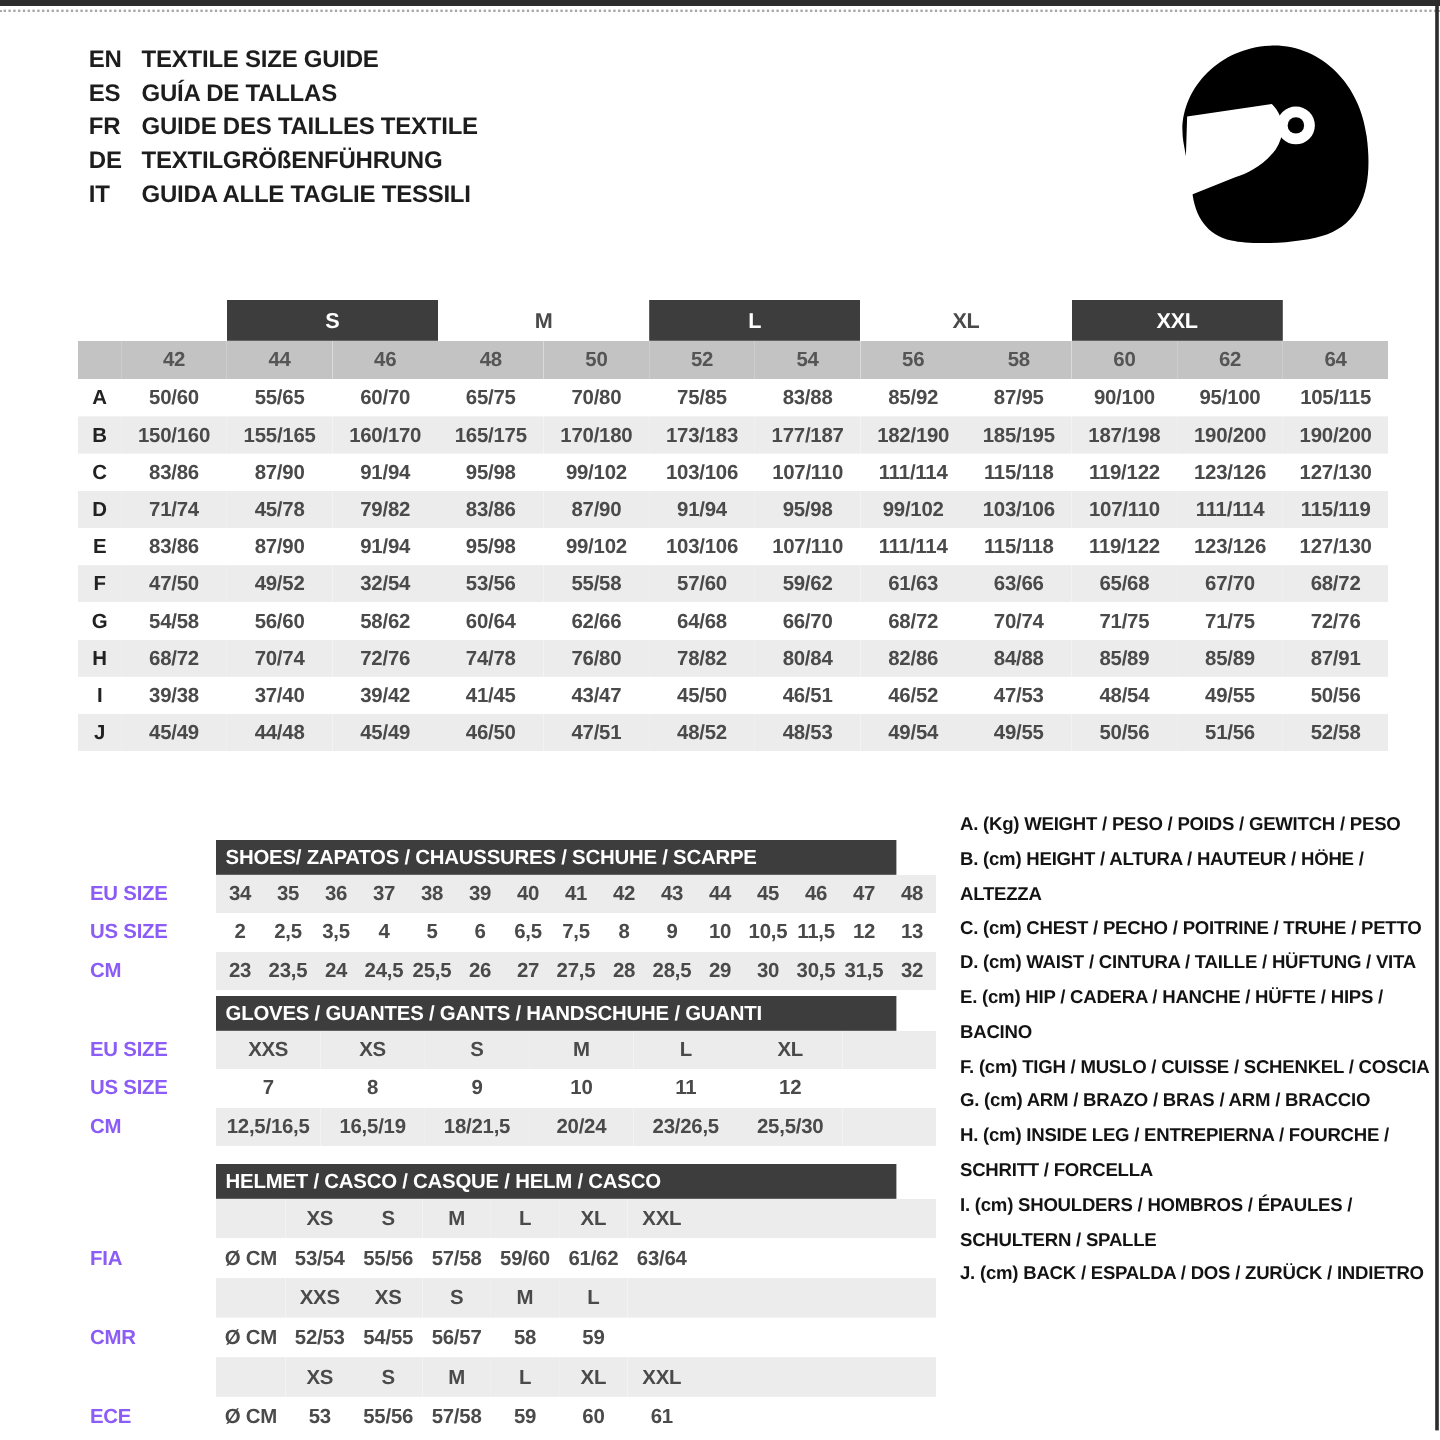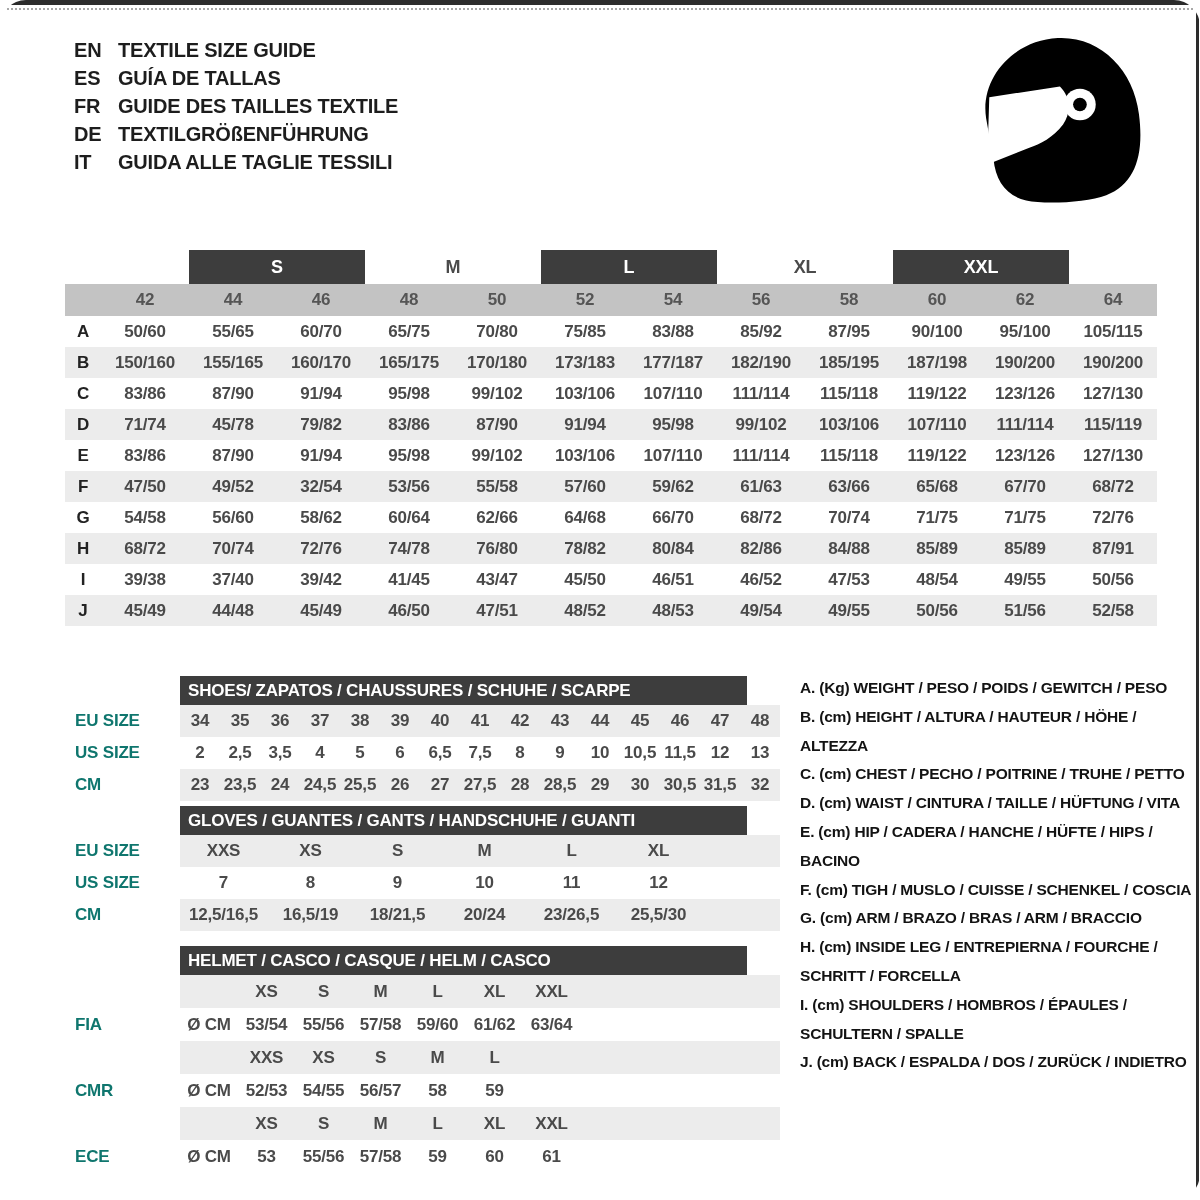--- a/index.html
+++ b/index.html
@@ -1,17 +1,17 @@
 <!DOCTYPE html>
 <html><head>
 <meta charset="utf-8">
 <style>
   html,body{margin:0;padding:0;background:#fff;}
   #page{position:relative;width:1200px;height:1200px;background:#ffffff;overflow:hidden;
-        font-family:"Liberation Sans",sans-serif;font-weight:bold;letter-spacing:-0.2px;color:#111;border-radius:26px;}
+        font-family:"Liberation Sans",sans-serif;font-weight:bold;letter-spacing:-0.2px;color:#111;}
 
   
   .top-bar{position:absolute;left:0;top:0;width:1200px;height:5px;background:#2c2c2c;}
   .top-dotted{position:absolute;left:0;top:8px;width:1200px;height:0;border-top:2px dotted #a8a8a8;}
   .right-bar{position:absolute;right:1px;top:0;width:3px;height:1192px;background:#2c2c2c;}
 
   
   .langs{position:absolute;left:74px;top:36px;}
   .lang-row{display:flex;font-size:20px;line-height:28px;color:#1d1d1d;}
   .lang-code{width:44px;}
@@ -28,26 +28,26 @@
   #main{position:absolute;left:65px;top:250px;}
   #main td{height:29px;}
   #main thead td{height:32px;}
   #main thead .blk{font-size:18px;color:#4a4a4a;}
   #main thead .blk.dark{background:#3d3d3d;color:#ffffff;}
   #main .numsbody td{background:#c3c3c3;height:30px;color:#555;}
   #main tbody.zebra tr:nth-child(even) td{background:#ececec;}
   #main .lbl{color:#222;}
 
   
-  .sec{position:absolute;left:65px;}
+  .sec{position:absolute;left:65px;margin-top:24px;}
   .sec-head{margin-left:115px;width:559px;height:29px;background:#3d3d3d;color:#fff;
             font-size:17px;line-height:29px;text-align:left;padding-left:8px;}
   .sec table td{height:30px;}
   .sec tbody tr:nth-child(odd) td:not(.lbl){background:#ececec;}
-  .sec .lbl{text-align:left;padding-left:10px;color:#0f766e;font-size:17px;}
+  .sec .lbl{text-align:left;padding-left:10px;color:#8b5cf6;font-size:17px;}
   #helmet-sec table td{height:31px;}
 
   
   .legend{position:absolute;left:800px;top:674px;width:398px;}
   .legend-line{font-size:15.5px;line-height:28.8px;color:#131313;}
 </style>
 </head>
 <body>
 
 <div id="page">

